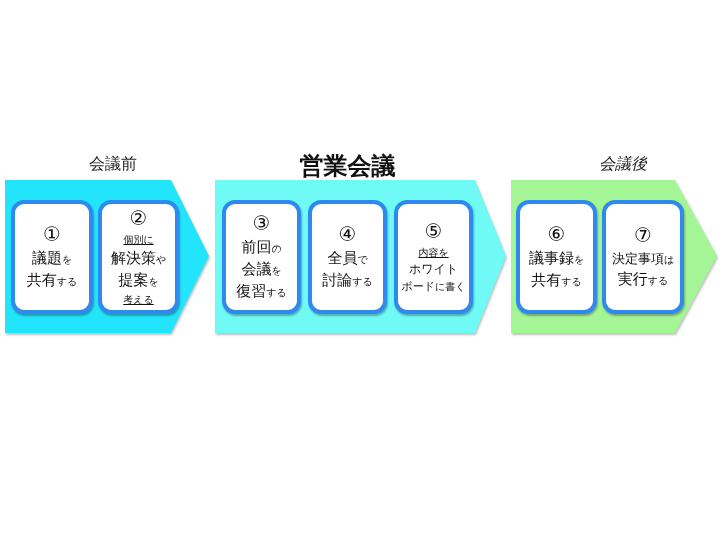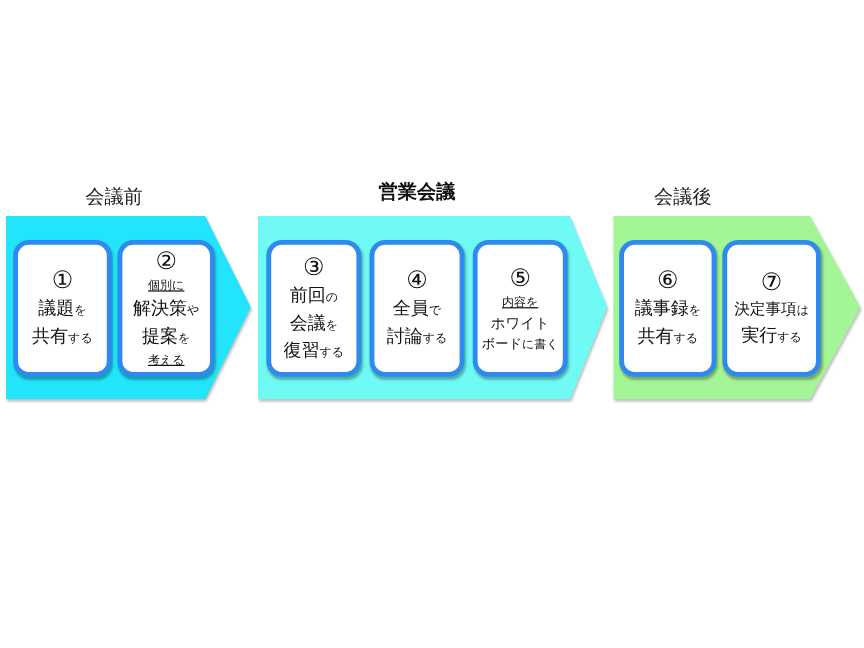--- a/index.html
+++ b/index.html
@@ -1,37 +1,37 @@
 <!DOCTYPE html>
 <html><head>
 <meta charset="utf-8">
 <style>
   html, body { margin:0; padding:0; }
   body { width:720px; height:540px; background:#ffffff; position:relative; overflow:hidden;
          font-family:"DejaVu Sans", "Liberation Sans", sans-serif; color:#111; }
   .section-label { position:absolute; top:154px; font-size:16px; text-align:center; color:#222; }
-  .main-title { position:absolute; top:150px; font-size:16px; font-weight:bold; color:#111; text-align:center; }
+  .main-title { position:absolute; top:150px; font-size:24px; font-weight:bold; color:#111; text-align:center; }
   .arrow { position:absolute; top:180px; height:153px; filter: drop-shadow(1px 2px 1px rgba(0,0,0,0.25)); }
   .arrow svg { display:block; }
   .card { position:absolute; top:200px; height:106px; background:#ffffff; border:4px solid #2f8af0;
           border-radius:13px; box-sizing:content-box; display:flex; flex-direction:column;
           align-items:center; justify-content:center; text-align:center;
           box-shadow: 1px 2px 2px rgba(0,0,0,0.3); }
   .num { font-size:20px; line-height:24px; margin-bottom:2px; }
   .line { font-size:14px; line-height:19px; white-space:nowrap; }
   .line small { font-size:10px; }
   .line.sm { font-size:10px; line-height:16px;text-decoration:underline; }
   .line.big { font-size:15px; line-height:20px; }
 </style>
 </head>
 <body>
 
-<div class="section-label" style="left:50px;width:90px;">会議前</div>
+<div class="section-label" style="left:68px;width:90px;">会議前</div>
 <div class="main-title" style="left:290px;width:115px;">営業会議</div>
-<div class="section-label" style="left:524px;width:90px;">会議後</div>
+<div class="section-label" style="left:578px;width:90px;font-style:italic;">会議後</div>
 
 <div class="arrow" style="left:5px;width:204px;">
   <svg width="204" height="153">
       <polygon points="0,0 166,0 204,76 166,153 0,153" fill="#22e5fb"></polygon>
     </svg>
 </div>
 <div class="arrow" style="left:215px;width:291px;">
   <svg width="291" height="153">
       <polygon points="0,0 260,0 291,76 260,153 0,153" fill="#6ffaf5"></polygon>
     </svg>

